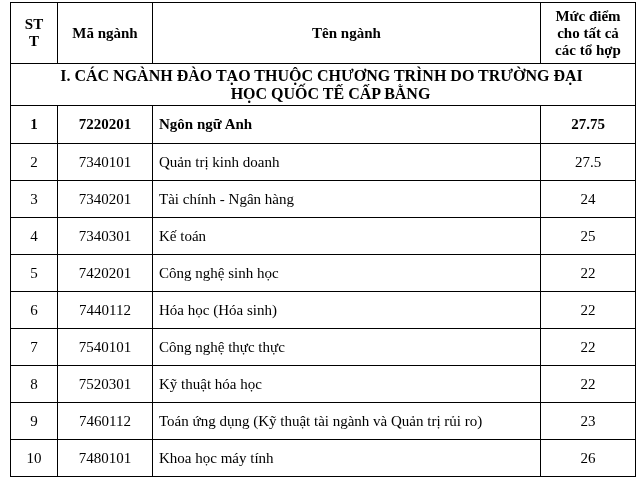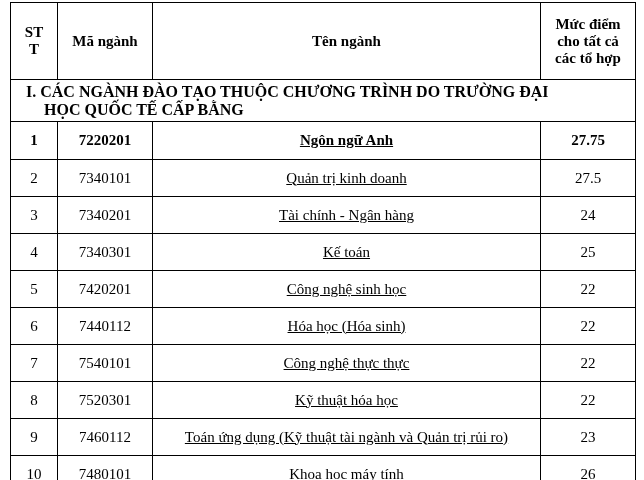--- a/index.html
+++ b/index.html
@@ -12,29 +12,29 @@
   }
   table.scores td, table.scores th {
     border: 1.4px solid #000; padding: 0 6px; vertical-align: middle;
   }
   col.c-stt { width: 47px; }
   col.c-code { width: 95px; }
   col.c-name { width: 388px; }
   col.c-score { width: 95px; }
   tr.head th { height: 60px; font-weight: bold; font-size: 15px; line-height: 17px; }
   tr.head th.center { text-align: center; }
-  tr.head th.score-h { text-align: center; padding: 8px 2px; }
+  tr.head th.score-h { text-align: center; padding: 0 2px; }
   tr.section td { height: 41px; font-weight: bold; font-size: 16px; line-height: 18px;
-                  text-align: left; padding-left: 15px; }
+                  text-align: center; padding-left: 3px; }
   tr.section td .sec-inner { display: block; padding-left: 0; }
   tr.section td .sec-line2 { display: block; padding-left: 18px; }
   tr.row td { height: 36px; }
   tr.row.bold td { font-weight: bold; height: 37px; }
   td.stt, td.code, td.score { text-align: center; }
-  td.name { text-align: center; padding-left: 6px; text-decoration: underline; }
+  td.name { text-align: left; padding-left: 6px; }
 </style>
 </head>
 <body>
 
 <table class="scores">
   <colgroup>
     <col class="c-stt">
       <col class="c-code">
       <col class="c-name">
       <col class="c-score">

